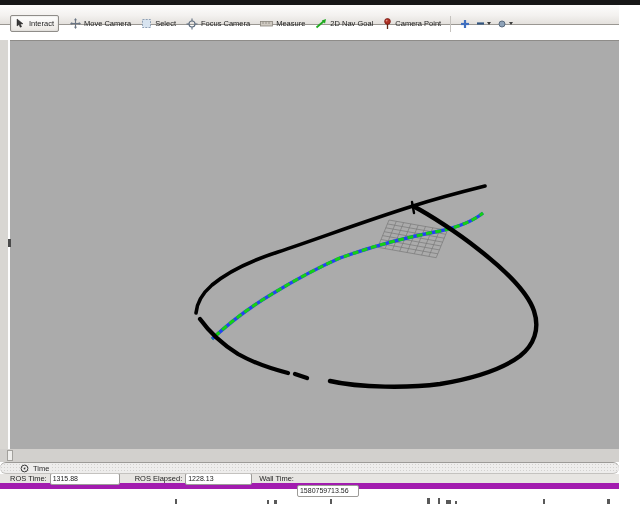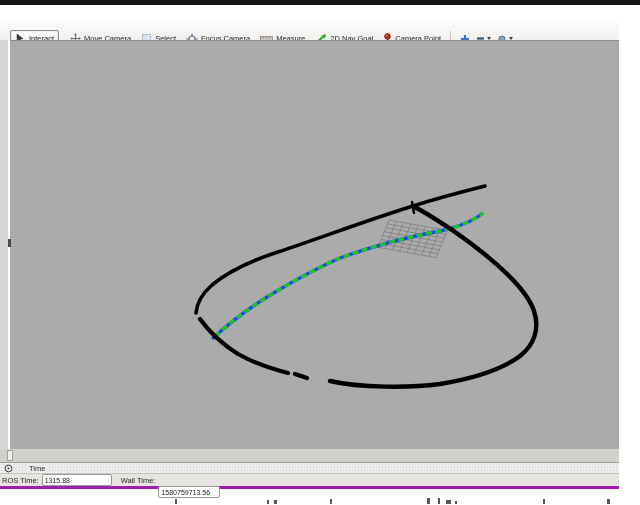--- a/index.html
+++ b/index.html
@@ -7,21 +7,21 @@
   .screen {
     position:relative; width:640px; height:505px; background:#ffffff;
     overflow:hidden; font-family:"Liberation Sans", sans-serif; color:#222;
   }
   
   .top-strip { position:absolute; left:0; top:0; width:640px; height:5px; background:#171717; }
   .app { position:absolute; left:0; top:5px; width:619px; height:483px; background:#ffffff; }
 
   
   .toolbar-wrap {
-    position:absolute; left:0; top:15px; width:619px; height:35px;
+    position:absolute; left:0; top:0; width:619px; height:20px;
     background:linear-gradient(#fdfdfc 0%, #f3f1ef 55%, #e4e1dd 100%);
     border-bottom:1px solid #9a9792;
   }
   .toolbar { position:absolute; left:10px; top:8px; height:21px; display:flex; align-items:center; }
   .tool {
     display:flex; align-items:center; gap:3px; font-size:7.5px; color:#1d1d1d;
     padding:2px 4px; white-space:nowrap; background:transparent; border:1px solid transparent;
   }
   .tool.active {
     border:1px solid #8f8d89; border-radius:2px;
@@ -49,34 +49,34 @@
   .gap-row { position:absolute; left:0; top:444px; width:619px; height:13px; background:#d2d0cd; }
   .gap-handle { position:absolute; left:7px; top:1px; width:6px; height:11px; background:#efeeec; border:1px solid #a2a09c; }
 
   
   .time-panel { position:absolute; left:0; top:457px; width:619px; height:27px; }
   .tp-header {
     position:relative; height:12px; background:#eeedec;
     background-image:radial-gradient(#d2d1cf 0.5px, transparent 0.6px);
     background-size:3px 3px;
     border-top:1px solid #9c9a97; border-bottom:1px solid #c4c2bf;
-    display:flex; align-items:center; padding-left:4px; gap:14px;
+    display:flex; align-items:center; padding-left:20px; gap:2px;border-radius:6px;
   }
   .tp-title { font-size:7.5px; color:#2a2a2a; background:#eeedec; padding:0 2px; }
   .tp-fields {
-    height:15px; background:#e7e5e2; border-bottom:3px solid #a21caf;
-    display:flex; align-items:center; padding-left:2px;
+    height:15px; background:#e7e5e2; border-bottom:6px solid #a21caf;
+    display:flex; align-items:center; padding-left:10px;
   }
   .tp-field { display:flex; align-items:center; }
   .tp-label { font-size:7.5px; color:#1e1e1e; margin-right:3px; white-space:nowrap; }
   .tp-input {
     height:12px; font-family:"Liberation Sans", sans-serif; font-size:7px; color:#222;
     background:#ffffff; border:1px solid #9d9b98; border-radius:2px; padding:0 2px;
   }
-  .w1 { width:70px; margin-right:9px;text-decoration:underline; } .w2 { width:67px; margin-right:7px; }
+  .w1 { width:70px; margin-right:15px;text-decoration:underline; } .w2 { width:67px; margin-right:7px; }
   .w3 { width:62px; margin-right:7px;margin-top:24px; } .w4 { width:70px; }
 
   
   .caption-frag { position:absolute; background:#3c3c3c; opacity:0.85; }
 </style>
 </head>
 <body>
 
 <div class="screen">
 
@@ -238,20 +238,24 @@
           <circle cx="4.5" cy="4.5" r="0.9" fill="#3a3a3a"></circle>
         </svg>
         <span class="tp-title">Time</span>
       </div>
       <div class="tp-fields">
         <div class="tp-field">
           <span class="tp-label">ROS Time:</span>
           <input class="tp-input w1" value="1315.88" style="">
         </div>
         <div class="tp-field">
+          <span class="tp-label">ROS Elapsed:</span>
+          <input class="tp-input w2" value="1228.13" style="">
+        </div>
+        <div class="tp-field">
           <span class="tp-label">Wall Time:</span>
           <input class="tp-input w3" value="1580759713.56" style="">
         </div>
       </div>
     </div>
   </div>
 
   <div>
     <div class="caption-frag" style="left:175px;top:499px;width:2px;height:5px;"></div>
     <div class="caption-frag" style="left:267px;top:500px;width:2px;height:4px;"></div>

